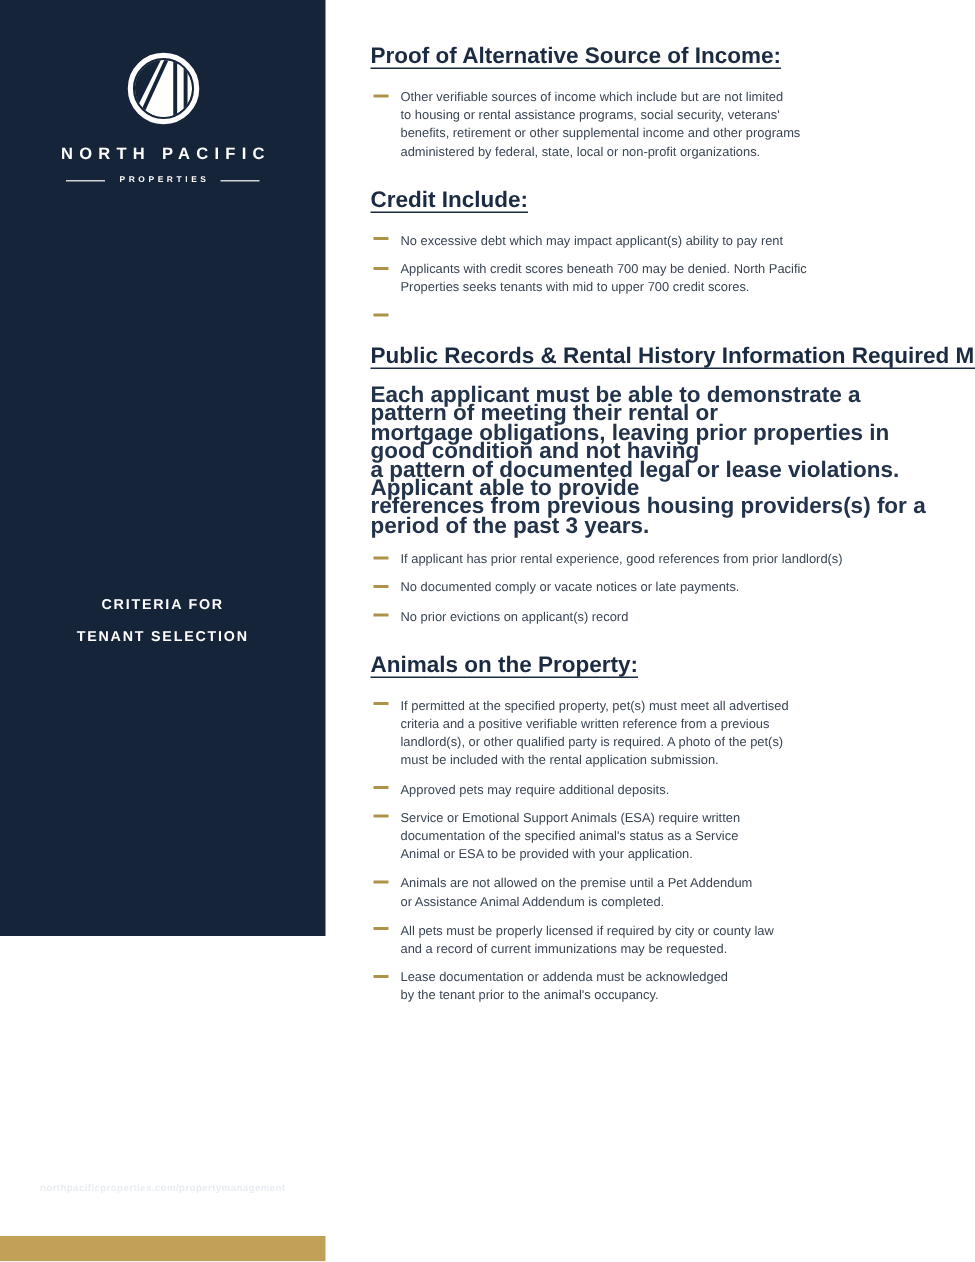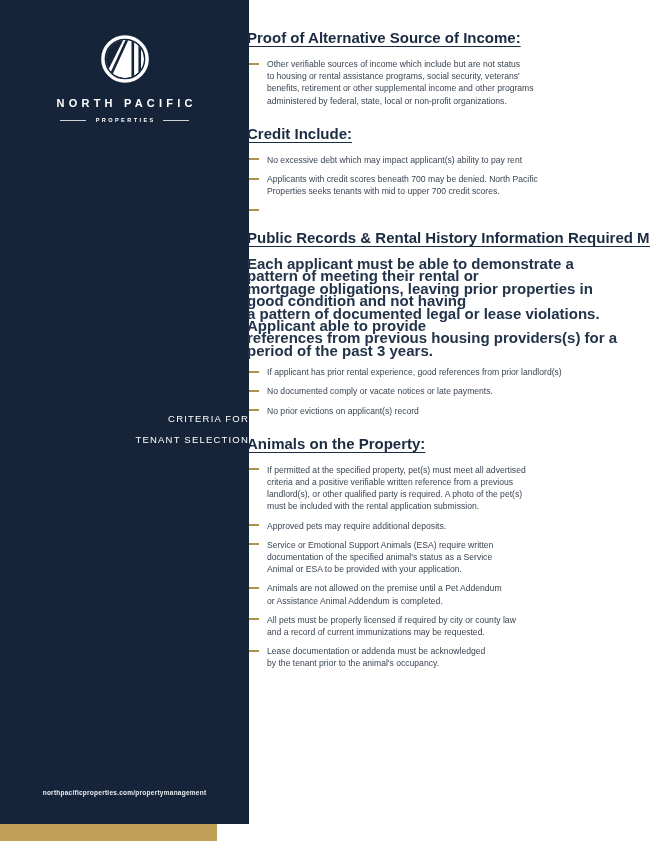--- a/index.html
+++ b/index.html
@@ -2,43 +2,42 @@
 <html style="--sidebar-navy: #16243A; --gold-bar: #C1A058; --bullet-dash: #AD9349; --heading-text: #1B2B42; --intro-text: #22334A; --body-text: #3A4553;"><head>
 <meta charset="utf-8">
 <style>
   html,body { margin:0; padding:0; background:#fff; }
   .page {
     position:relative; width:650px; height:841px; background:#ffffff;
     font-family:"Liberation Sans", sans-serif; overflow:hidden;
   }
   
   .sidebar {
-    position:absolute; left:0; top:0; width:217px; height:824px;
+    position:absolute; left:0; top:0; width:217px; height:624px;
     background:var(--sidebar-navy,#16243A);
-    padding-left:32px;
   }
   .gold-bar {
     position:absolute; left:0; top:824px; width:217px; height:17px;
     background:var(--gold-bar,#C2A05A);
   }
   .brand { position:absolute; top:33px; left:0; width:100%; text-align:center; }
   .logo-svg { display:block; margin:0 auto; }
   .brand-name {
     margin-top:12px; color:#fff; font-size:11px; font-weight:bold;
     letter-spacing:4.2px; padding-left:4.2px; white-space:nowrap;
   }
   .brand-sub-row { display:flex; align-items:center; justify-content:center; gap:7px; margin-top:8px; }
   .brand-sub-line { width:26px; height:1px; background:rgba(255,255,255,0.8); }
   .brand-sub {
     color:#fff; font-size:5.6px; font-weight:bold; letter-spacing:2.4px;
     padding-left:2.4px; white-space:nowrap;
   }
   .doc-title {
-    position:absolute; top:408px; left:0; width:100%; text-align:right;
-    color:#fff; font-weight:normal; font-size:9.5px; letter-spacing:1.2px; line-height:21px;
+    position:absolute; top:393px; left:0; width:100%; text-align:center;
+    color:#fff; font-weight:bold; font-size:9.5px; letter-spacing:1.2px; line-height:21px;
   }
   .footer-url {
     position:absolute; top:789px; left:0; width:100%; text-align:center;
     color:#E9EDF2; font-size:6.5px; font-weight:bold; letter-spacing:0.25px;
   }
   
   .content {
     position:absolute; left:217px; top:0; width:433px; height:841px;
     padding:31px 26px 0 30px; box-sizing:border-box;
   }
@@ -105,21 +104,21 @@
   <div class="gold-bar"></div>
 
   <main class="content">
     <div id="sections">
   <section class="section">
     <h2>Proof of Alternative Source of Income:</h2>
 
     <div>
   <div class="bullet">
     <span class="dash"></span>
-    <p class="btext">Other verifiable sources of income which include but are not status
+    <p class="btext">Other verifiable sources of income which include but are not limited
 to housing or rental assistance programs, social security, veterans'
 benefits, retirement or other supplemental income and other programs
 administered by federal, state, local or non-profit organizations.</p>
   </div>
 </div>
   </section>
 
   <section class="section">
     <h2>Credit Include:</h2>
 

